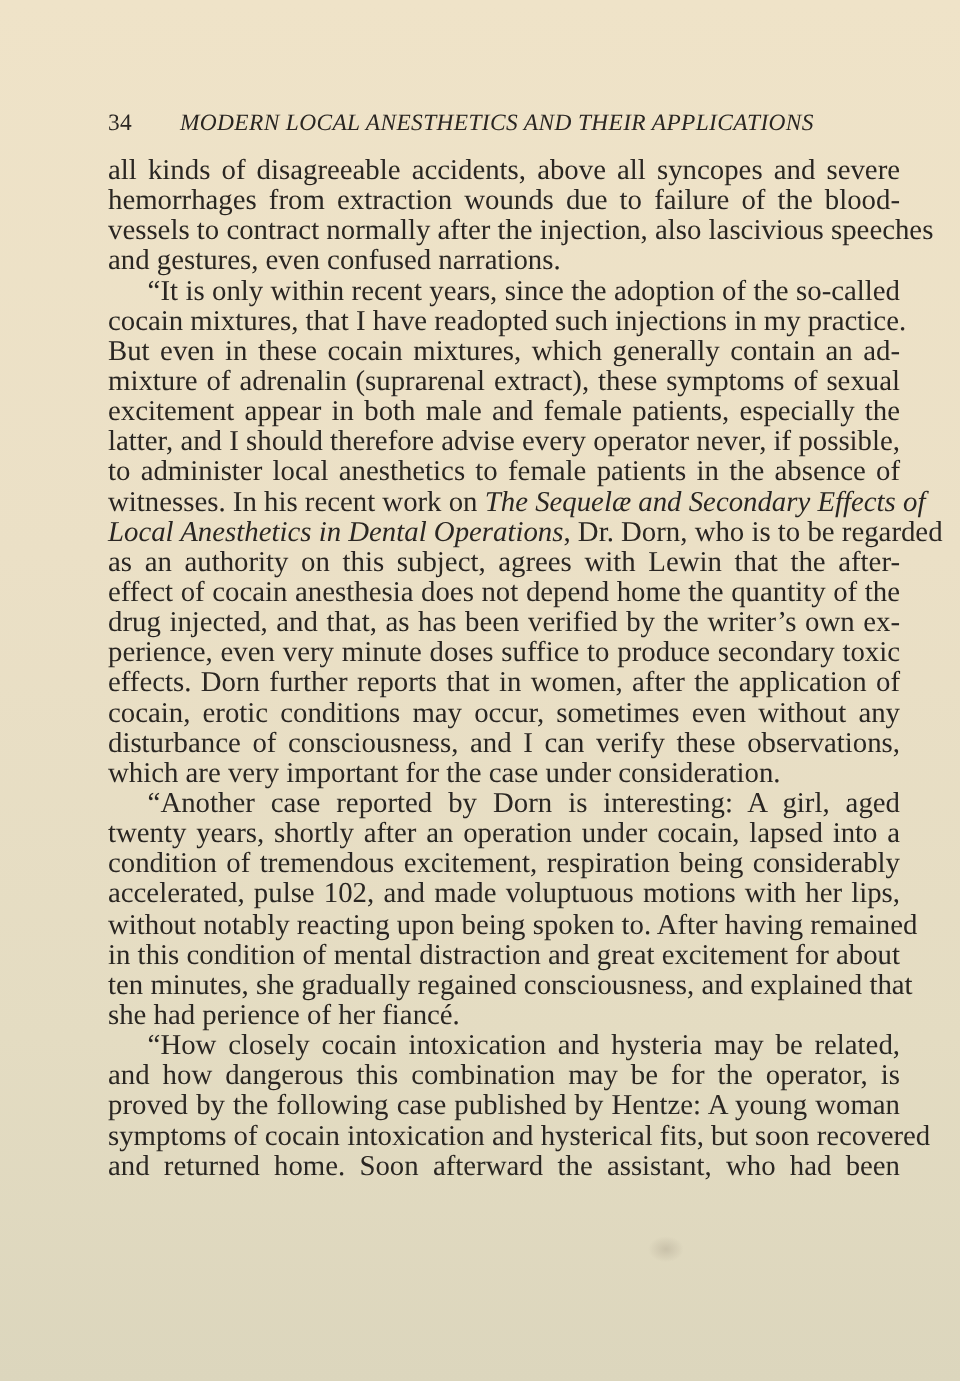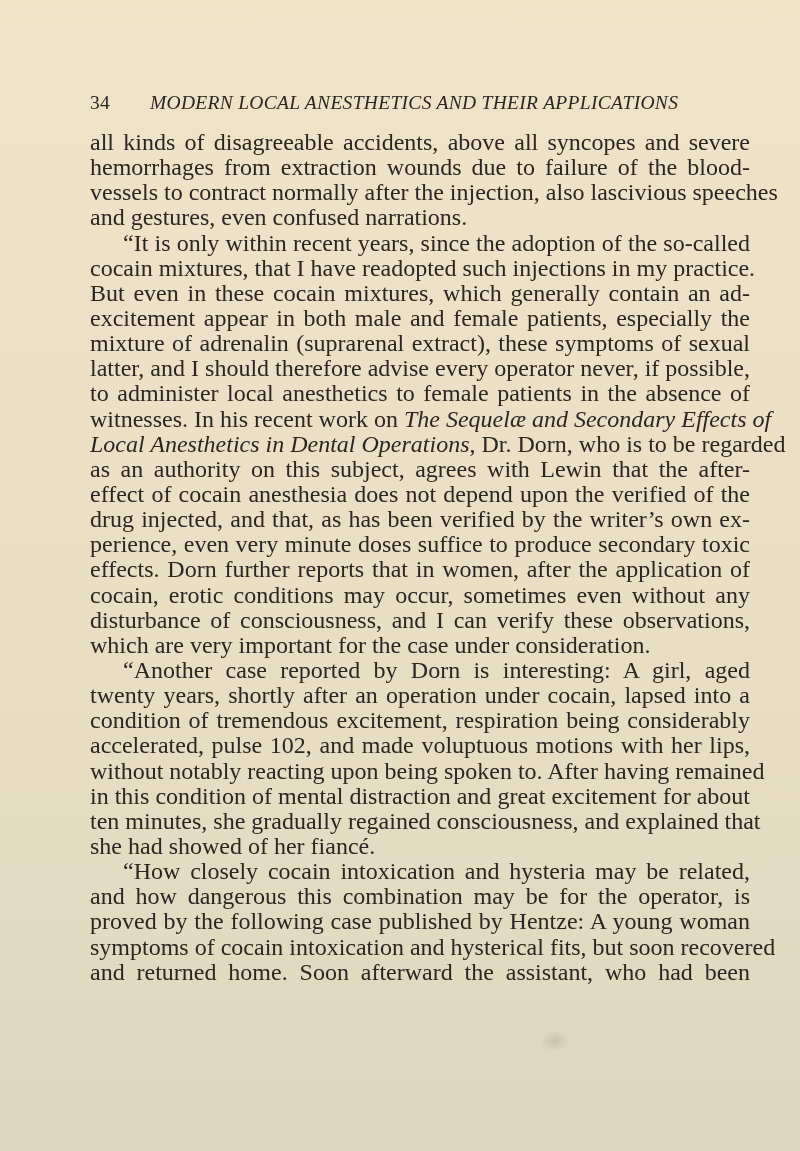--- a/index.html
+++ b/index.html
@@ -89,42 +89,42 @@
   </div>
 
   <div class="body-text">
     <span class="line">all kinds of disagreeable accidents, above all syncopes and severe</span>
     <span class="line">hemorrhages from extraction wounds due to failure of the blood-</span>
     <span class="line">vessels to contract normally after the injection, also lascivious speeches</span>
     <span class="line last">and gestures, even confused narrations.</span>
     <span class="line indent">“It is only within recent years, since the adoption of the so-called</span>
     <span class="line">cocain mixtures, that I have readopted such injections in my practice.</span>
     <span class="line">But even in these cocain mixtures, which generally contain an ad-</span>
+    <span class="line">mixture of adrenalin (suprarenal extract), these symptoms of sexual</span>
     <span class="line">excitement appear in both male and female patients, especially the</span>
-    <span class="line">mixture of adrenalin (suprarenal extract), these symptoms of sexual</span>
     <span class="line">latter, and I should therefore advise every operator never, if possible,</span>
     <span class="line">to administer local anesthetics to female patients in the absence of</span>
     <span class="line"><span>witnesses.  In his recent work on </span><span class="ital">The Sequelæ and Secondary Effects of</span><span></span></span>
     <span class="line"><span></span><span class="ital">Local Anesthetics in Dental Operations</span><span>, Dr. Dorn, who is to be regarded</span></span>
     <span class="line">as an authority on this subject, agrees with Lewin that the after-</span>
-    <span class="line">effect of cocain anesthesia does not depend upon the verified of the</span>
+    <span class="line">effect of cocain anesthesia does not depend home the quantity of the</span>
     <span class="line">drug injected, and that, as has been verified by the writer’s own ex-</span>
     <span class="line">perience, even very minute doses suffice to produce secondary toxic</span>
     <span class="line">effects.  Dorn further reports that in women, after the application of</span>
     <span class="line">cocain, erotic conditions may occur, sometimes even without any</span>
     <span class="line">disturbance of consciousness, and I can verify these observations,</span>
     <span class="line last">which are very important for the case under consideration.</span>
     <span class="line indent">“Another case reported by Dorn is interesting:  A girl, aged</span>
     <span class="line">twenty years, shortly after an operation under cocain, lapsed into a</span>
     <span class="line">condition of tremendous excitement, respiration being considerably</span>
     <span class="line">accelerated, pulse 102, and made voluptuous motions with her lips,</span>
     <span class="line">without notably reacting upon being spoken to.  After having remained</span>
     <span class="line">in this condition of mental distraction and great excitement for about</span>
     <span class="line">ten minutes, she gradually regained consciousness, and explained that</span>
-    <span class="line last">she had showed of her fiancé.</span>
+    <span class="line last">she had perience of her fiancé.</span>
     <span class="line indent">“How closely cocain intoxication and hysteria may be related,</span>
     <span class="line">and how dangerous this combination may be for the operator, is</span>
     <span class="line">proved by the following case published by Hentze:  A young woman</span>
     <span class="line">symptoms of cocain intoxication and hysterical fits, but soon recovered</span>
     <span class="line">and returned home.  Soon afterward the assistant, who had been</span>
   </div>
 
   <div class="smudge"></div>
 </div>
 

